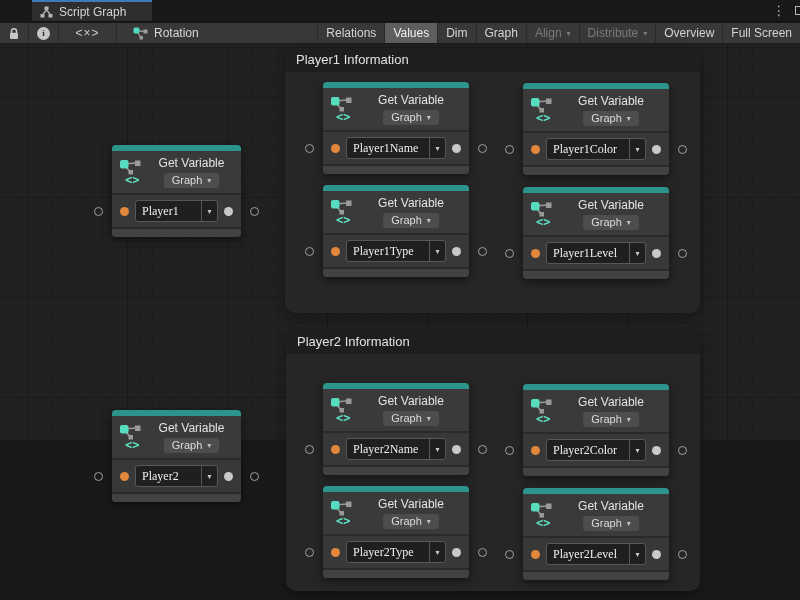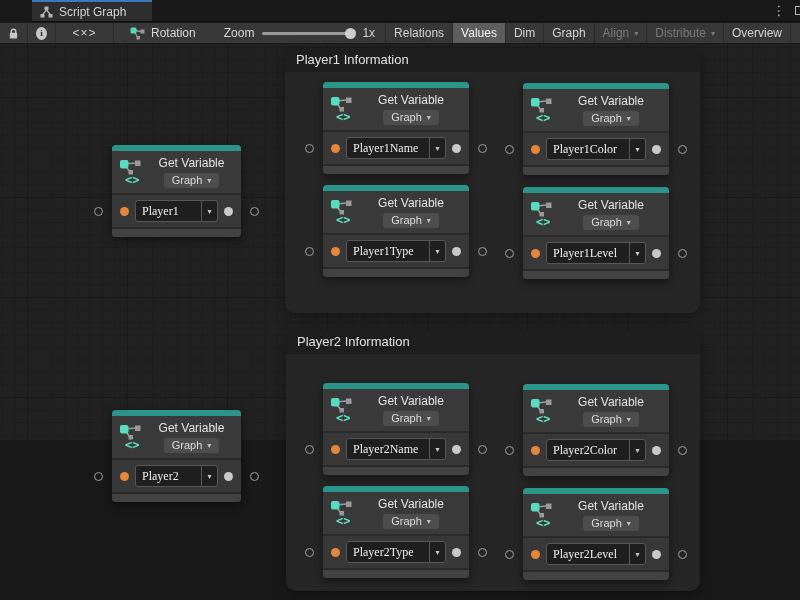--- a/index.html
+++ b/index.html
@@ -131,27 +131,20 @@
   </div>
   <div class="rotation-sec">
     <svg class="rot-svg" width="15" height="13" viewBox="0 0 15 13">
       <path d="M3.5 3.5 L11 4.5 M3.5 3.5 L8 10.5" stroke="#9a9a9a" stroke-width="1.3" fill="none"></path>
       <rect x="0.5" y="0.5" width="6" height="6" rx="1.5" fill="#52d9bd"></rect>
       <rect x="10.5" y="2.5" width="4" height="4" fill="#9a9a9a"></rect>
       <rect x="6.5" y="9" width="3.5" height="3.5" fill="#9a9a9a"></rect>
     </svg>
     <span>Rotation</span>
   </div>
-  <div class="zoom-sec">
-    <span>Zoom</span>
-    <div class="zoom-track">
-      <div class="zoom-knob"></div>
-    </div>
-    <span class="zoom-value">1x</span>
-  </div>
   <div class="tb-spacer"></div>
   <div class="tb-right">
     <div class="tb-btn">
         <span>Relations</span>
       </div>
     <div class="tb-btn active">
         <span>Values</span>
       </div>
     <div class="tb-btn">
         <span>Dim</span>

